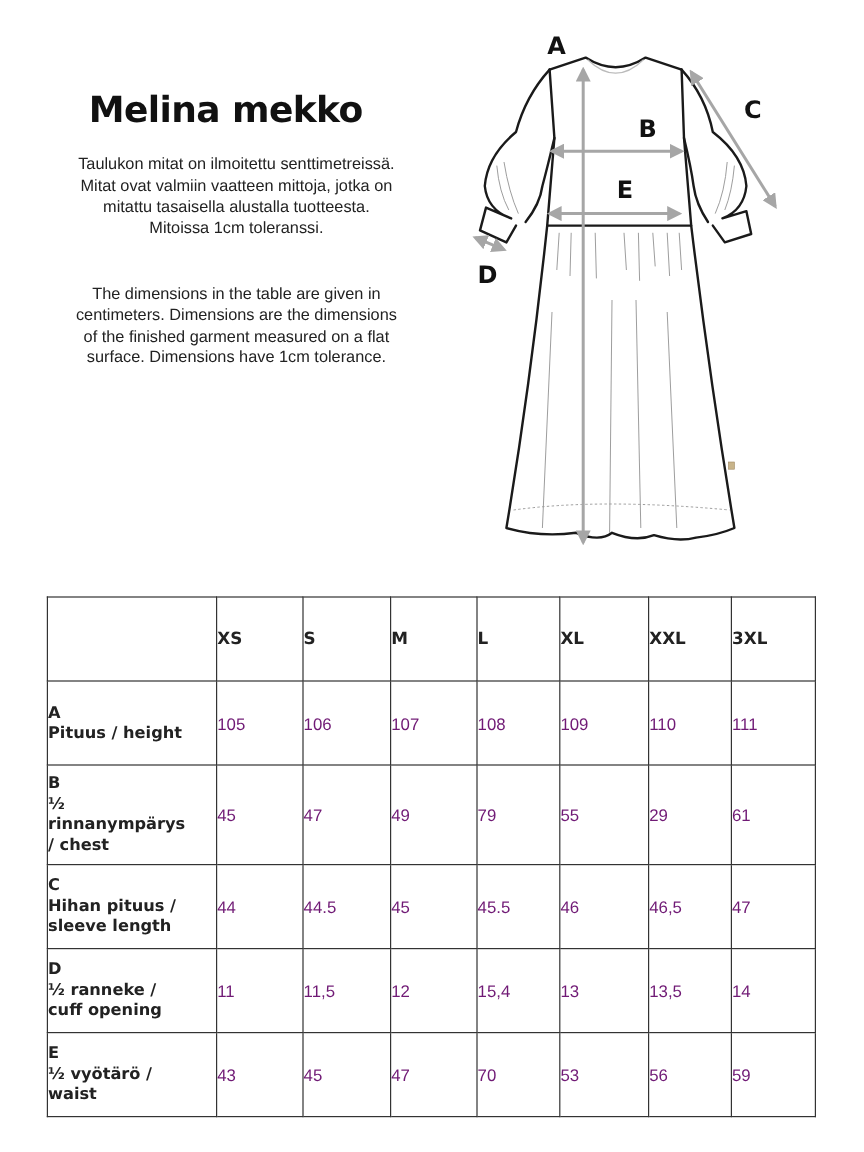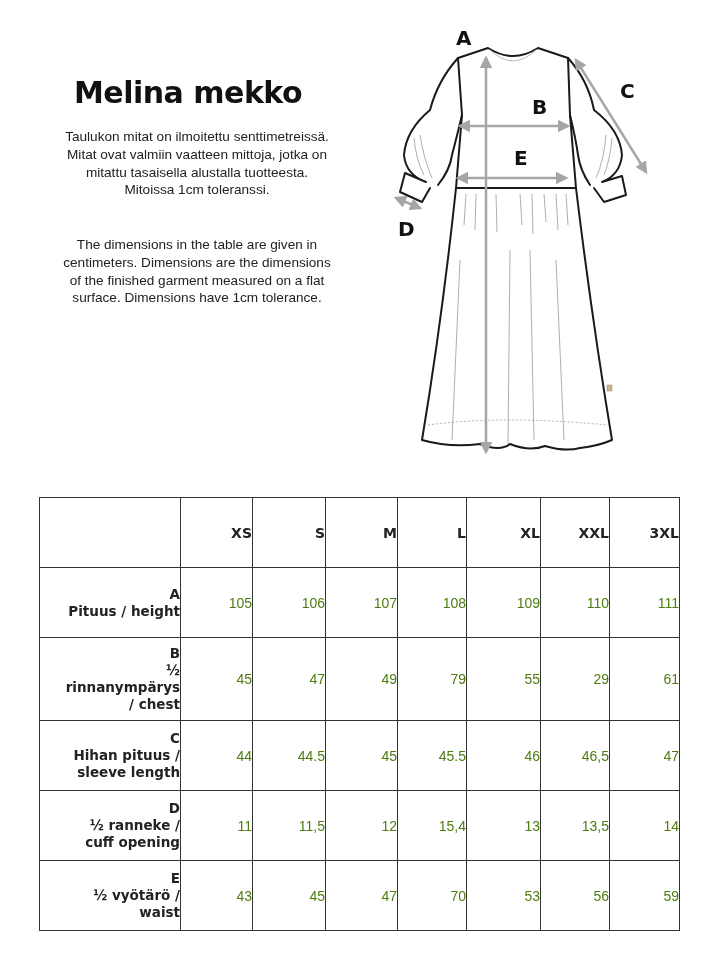--- a/index.html
+++ b/index.html
@@ -27,33 +27,33 @@
     .dress text {
       font-family: "DejaVu Sans", sans-serif; font-weight: bold; font-size: 20px; fill: #111;
     }
     table.sizes {
       position: absolute; left: 39px; top: 497px;
       border-collapse: collapse; table-layout: fixed;
       width: 640px;
     }
     table.sizes td, table.sizes th {
       border: 1.5px solid #333;
-      text-align: right; vertical-align: middle;
+      text-align: left; vertical-align: middle;
       padding: 0;
     }
     table.sizes th {
       font-family: "DejaVu Sans", sans-serif; font-weight: bold; font-size: 14px; color: #222;
       height: 69px;
     }
     table.sizes td.label {
       font-family: "DejaVu Sans", sans-serif; font-weight: bold; font-size: 13.5px;
       line-height: 17px; color: #222;
     }
     table.sizes td.val {
-      font-family: "Liberation Sans", sans-serif; font-size: 14px; color: #4d7c0f;
+      font-family: "Liberation Sans", sans-serif; font-size: 14px; color: #701a75;
     }
     .label .letter { display: block; }
     .label .line { display: block; }
   </style>
 </head>
 <body>
 
 <h1 class="title">Melina mekko</h1>
 
 <p class="para fi">Taulukon mitat on ilmoitettu senttimetreissä. Mitat ovat valmiin vaatteen mittoja, jotka on mitattu tasaisella alustalla tuotteesta. Mitoissa 1cm toleranssi.</p>

